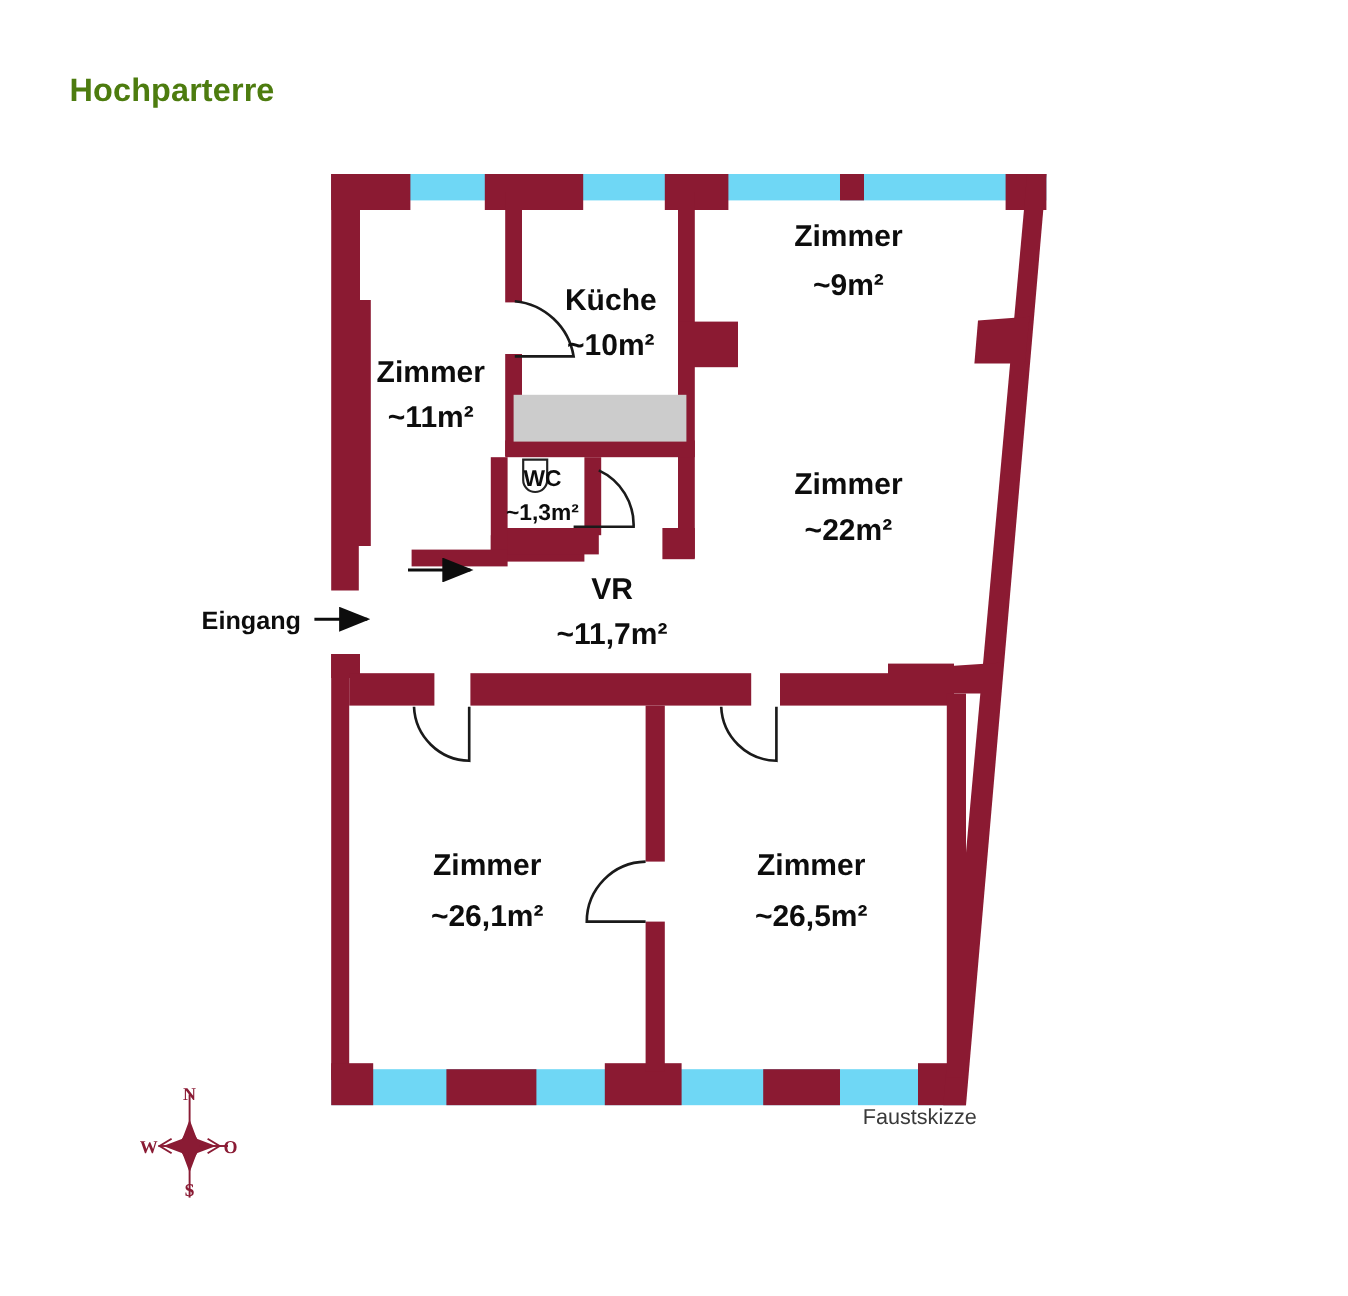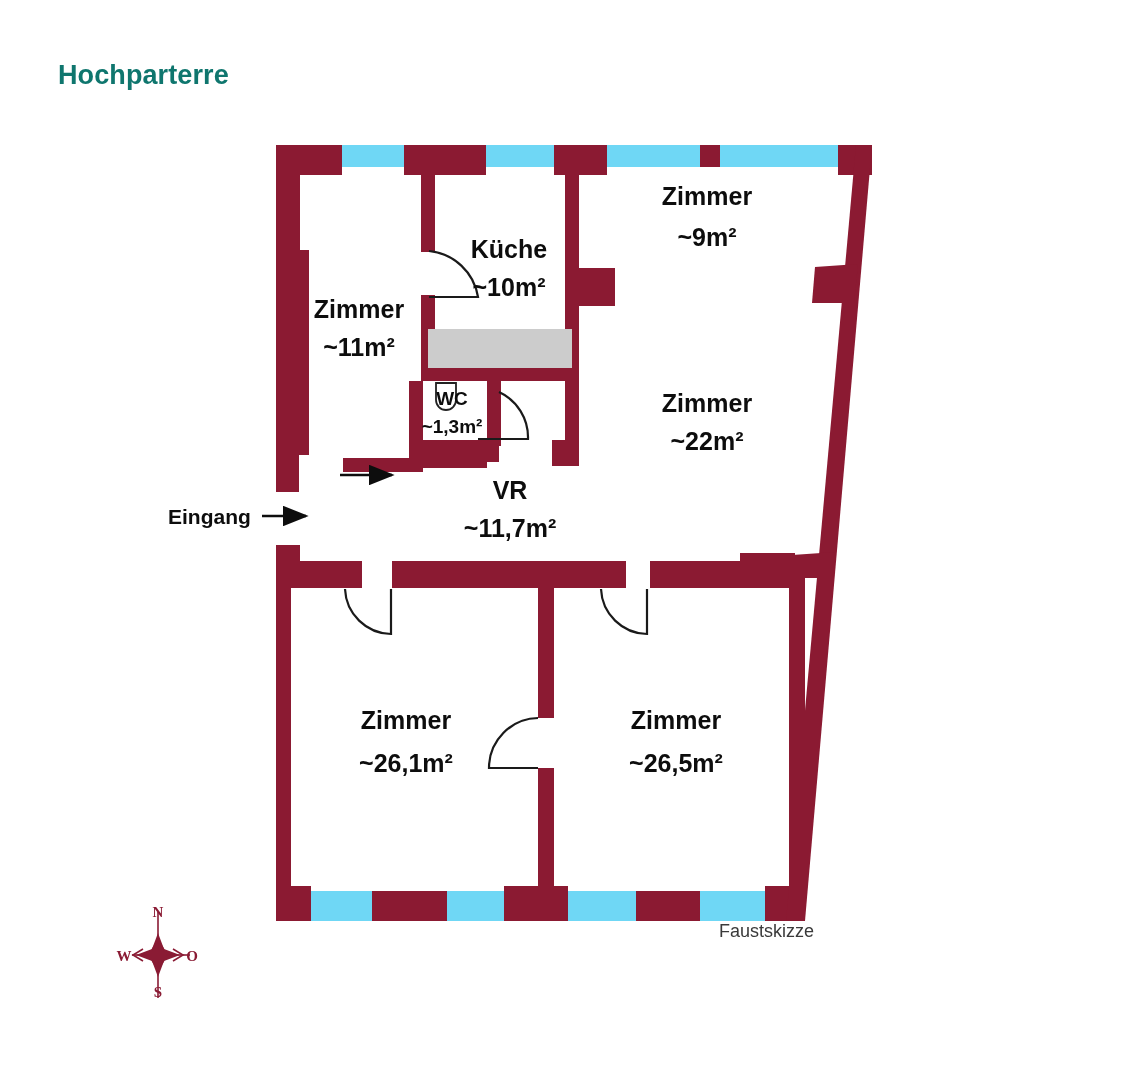--- a/index.html
+++ b/index.html
@@ -19,21 +19,21 @@
     inset: 0;
     width: 1123px;
     height: 1080px;
   }
   .page-title {
     position: absolute;
     left: 58px;
     top: 60px;
     font-size: 27px;
     font-weight: bold;
-    color: #0f766e;
+    color: #4d7c0f;
     letter-spacing: 0.1px;
     white-space: nowrap;
   }
   svg.floorplan {
     position: absolute;
     left: 0;
     top: 0;
     width: 1123px;
     height: 1080px;
   }

